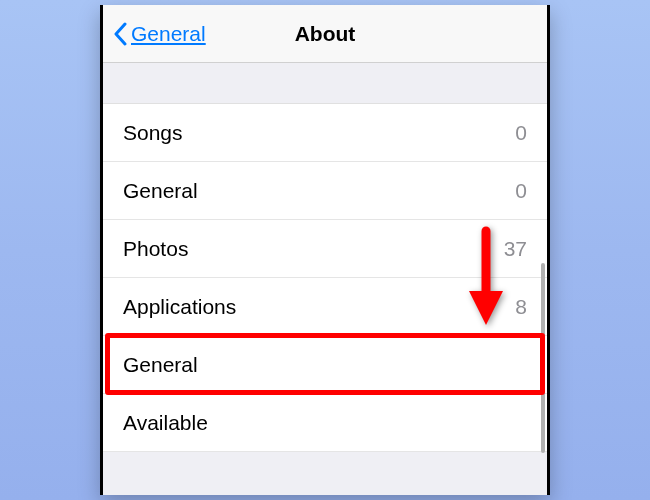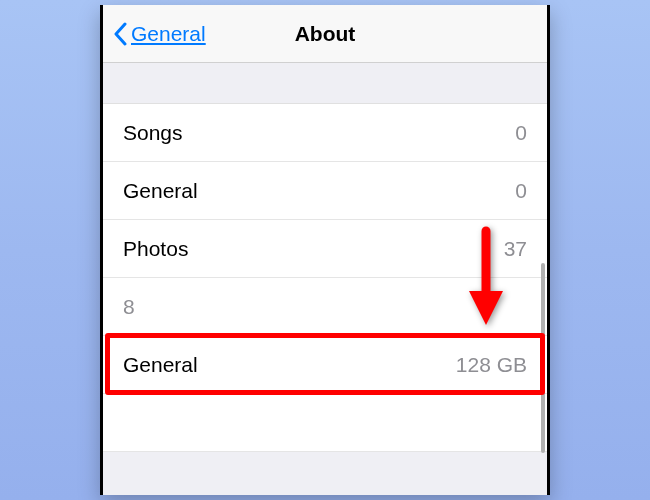--- a/index.html
+++ b/index.html
@@ -139,29 +139,30 @@
         <span class="row-label">General</span>
         <span class="row-value">0</span>
       </div>
 
       <div class="row">
         <span class="row-label">Photos</span>
         <span class="row-value">37</span>
       </div>
 
       <div class="row">
+        <span class="row-label">Applications</span>
         <span class="row-value">8</span>
       </div>
 
       <div class="row">
         <span class="row-label">General</span>
-        <span class="row-value">128 GB</span>
       </div>
 
       <div class="row">
+        <span class="row-label">Available</span>
       </div>
 
     </div>
 
     <div class="highlight-box" style="left:2px; top:270px; width:440px; height:62px;"></div>
 
     <div class="arrow-annotation" style="left:358px; top:160px;">
       <svg width="50" height="110" viewBox="0 0 50 110">
         <line x1="25" y1="8" x2="25" y2="72" stroke="#ff0000" stroke-width="9" stroke-linecap="round"></line>
         <polygon points="8,68 42,68 25,102" fill="#ff0000"></polygon>

